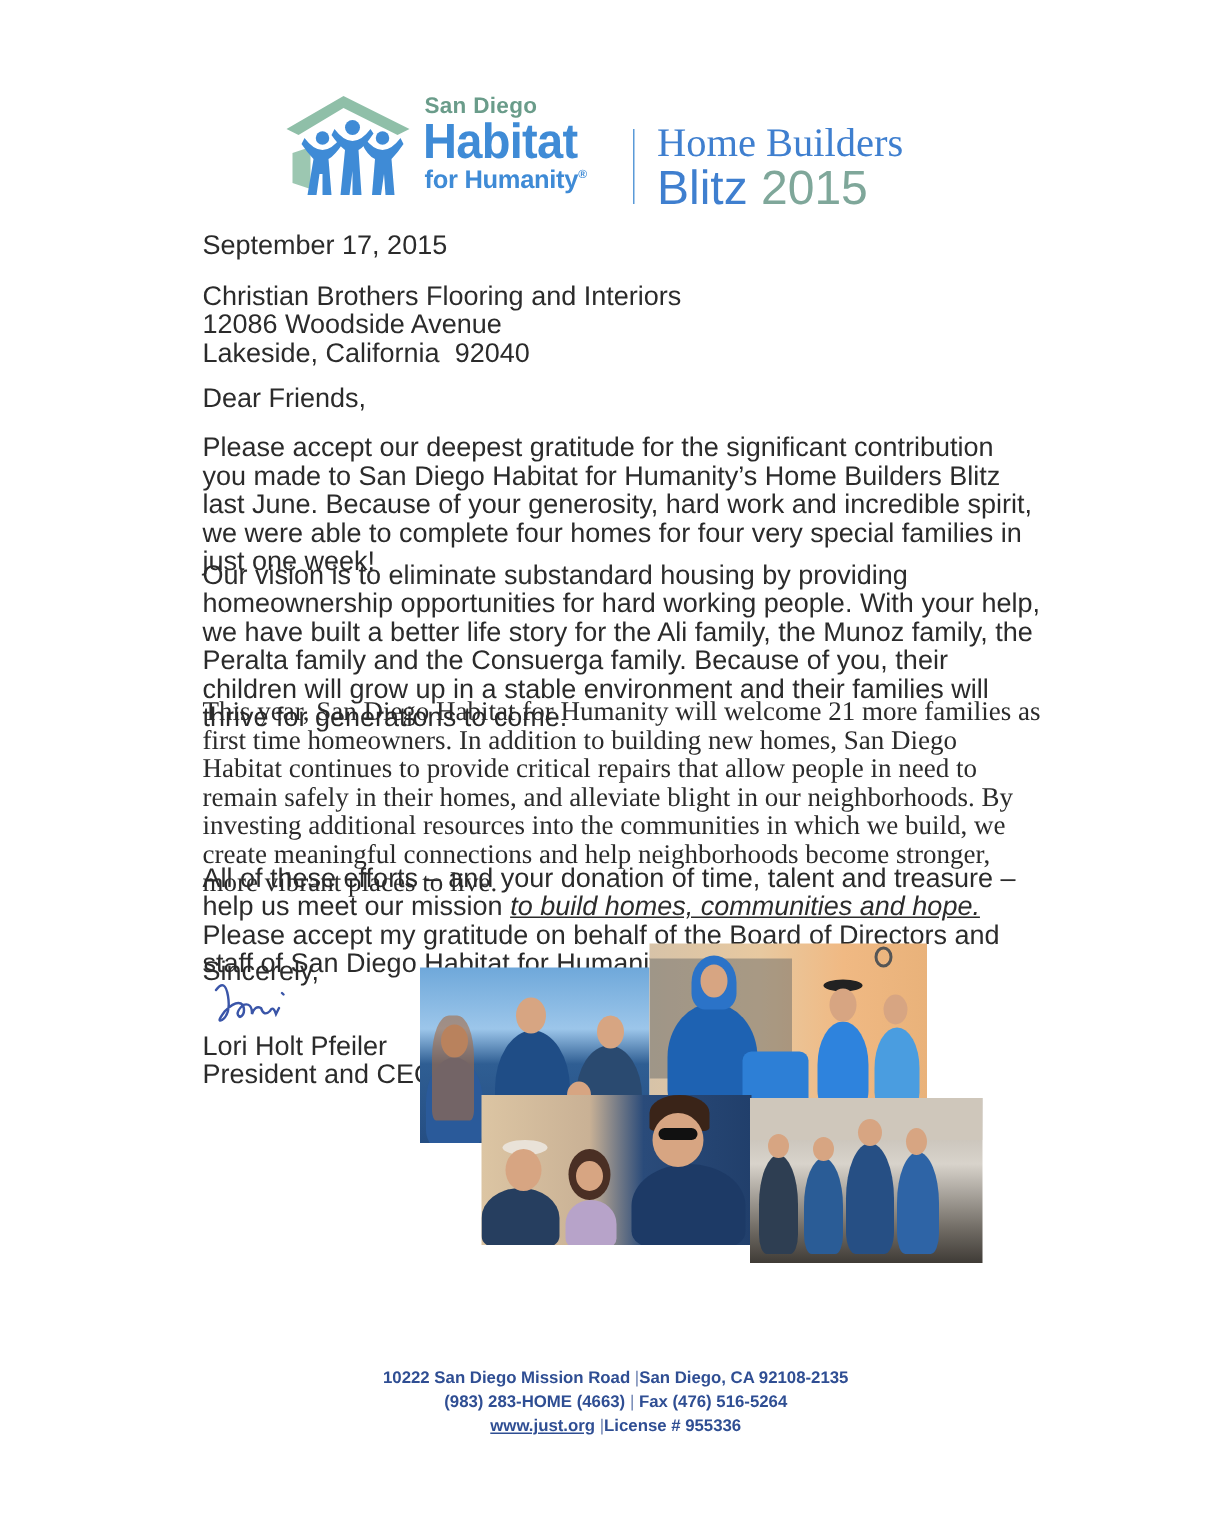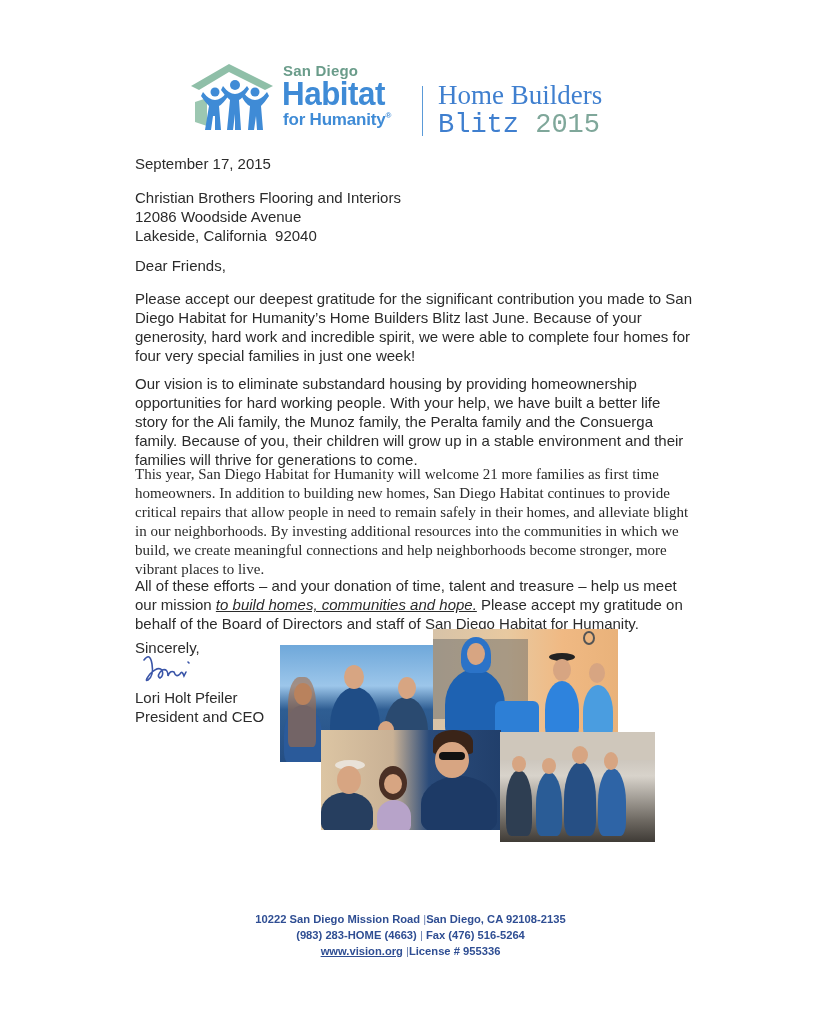--- a/index.html
+++ b/index.html
@@ -8,25 +8,25 @@
   .abs { position:absolute; }
 
   
   .logo-icon { left:187px; top:62px; width:90px; height:72px; }
   .logo-sandiego { left:283px; top:62px; font-size:15px; font-weight:bold; color:#6a9c8a; letter-spacing:0.2px; }
   .logo-habitat { left:282px; top:76px; font-size:33px; font-weight:bold; color:#3f8bd6; letter-spacing:-0.5px; line-height:36px; transform:scaleX(0.95); transform-origin:left; }
   .logo-humanity { left:283px; top:110px; font-size:17px; font-weight:bold; color:#3f8bd6; letter-spacing:-0.2px; }
   .logo-humanity sup { font-size:8px; }
   .logo-divider { left:422px; top:86px; width:1px; height:50px; background:#5a9ad8; }
   .blitz-line1 { left:438px; top:80px; font-family:"Liberation Serif", "DejaVu Serif", serif; font-size:27px; color:#3f7fcf; line-height:30px; }
-  .blitz-line2 { left:438px; top:110px; font-family:Liberation Mono, monospace; font-size:27px; color:#3f7fcf; line-height:30px; }
+  .blitz-line2 { left:438px; top:110px; font-family:Liberation Sans, sans-serif; font-size:32px; color:#3f7fcf; line-height:30px; }
   .blitz-year { color:#7fa79a; }
 
   
-  .body-text { left:135px; width:560px; font-size:15px; line-height:19px; color:#2b2b2b; }
+  .body-text { left:135px; width:560px; font-size:18px; line-height:19px; color:#2b2b2b; }
   .date { top:154px; }
   .address { top:188px; }
   .greeting { top:256px; }
   .para1 { top:289px; }
   .para2 { top:374px; }
   .para3 { top:465px;font-family:Liberation Serif, serif; }
   .para4 { top:576px; }
   .para4 em { font-style:italic;text-decoration:underline; }
   .closing { top:638px; }
   .signature { left:140px; top:650px; width:60px; height:38px; }
@@ -155,16 +155,16 @@
   <div>
     <span>10222 San Diego Mission Road</span>
     <span class="sep">|</span><span>San Diego, CA 92108-2135</span>
   </div>
   <div>
     <span>(983) 283-HOME (4663)</span>
     <span class="sep">|</span>
     <span>Fax (476) 516-5264</span>
   </div>
   <div>
-    <a>www.vision.org</a>
+    <a>www.just.org</a>
     <span class="sep">|</span><span>License # 955336</span>
   </div>
 </div>
 
 </body></html>

